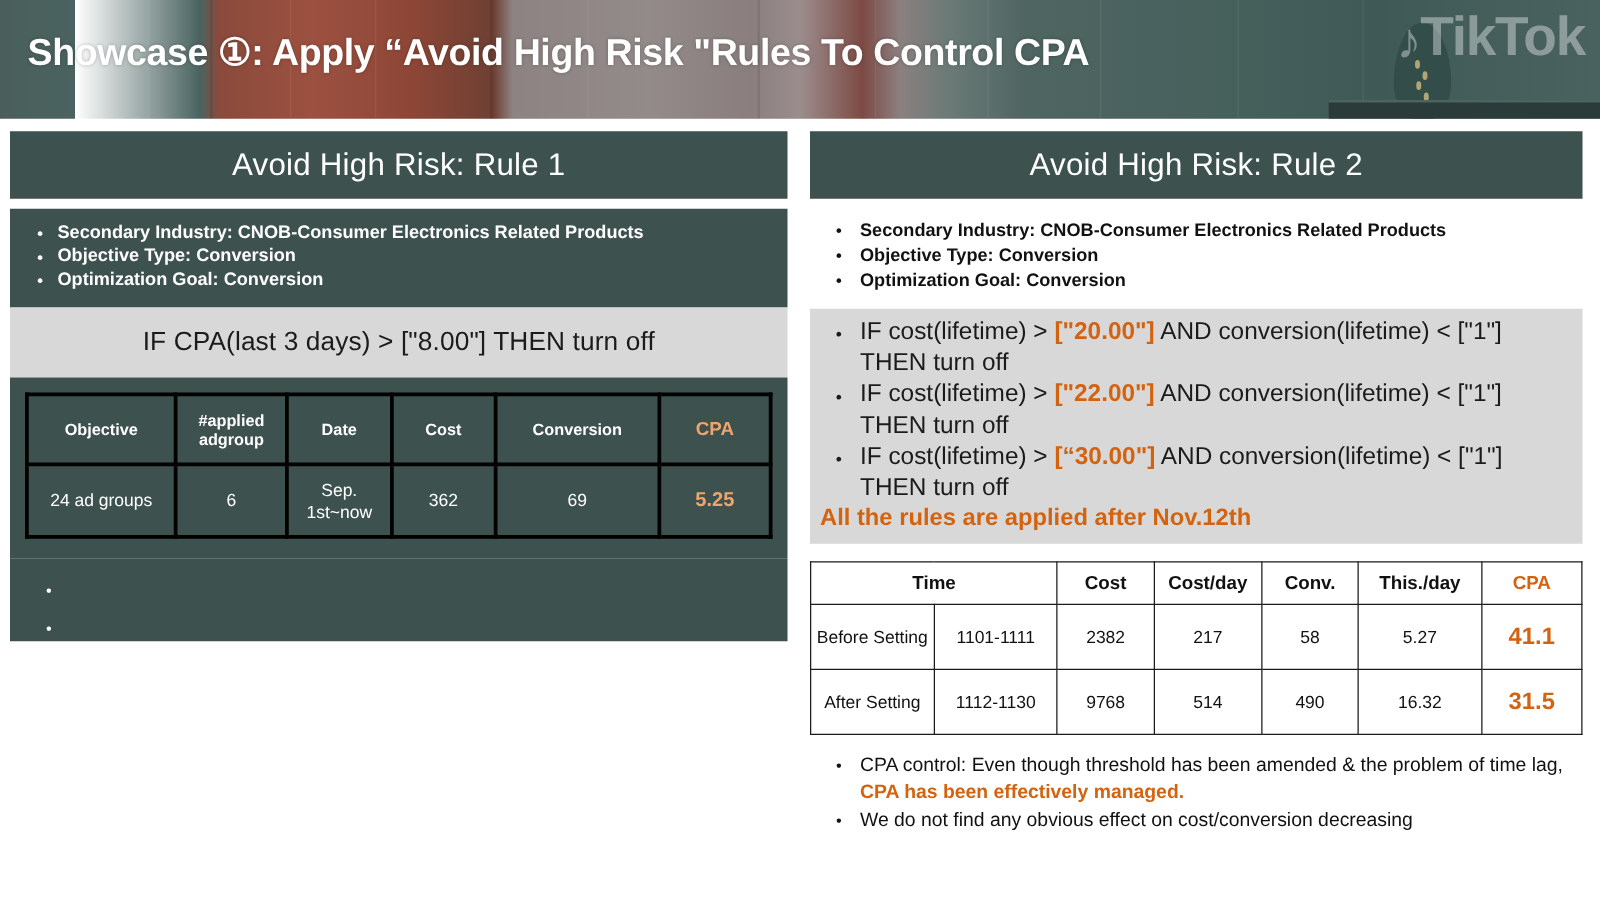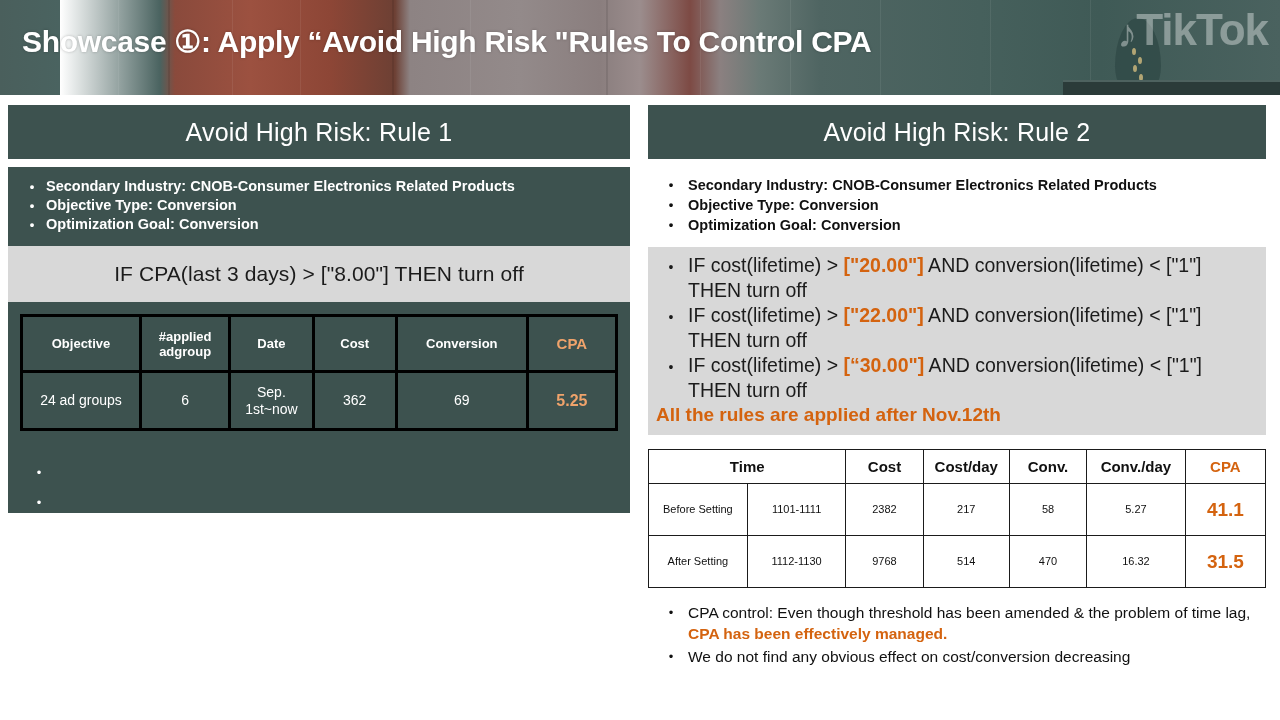--- a/index.html
+++ b/index.html
@@ -202,21 +202,21 @@
     font-size: 19px; line-height: 24px;
     padding-left: 2px;
   }
 
   #right-table { margin-top: 14px; color: #111111; background: #ffffff; }
   #right-table th, #right-table td {
     border: 1.6px solid #1b1b1b;
     text-align: center; vertical-align: middle;
   }
   #right-table th { font-size: 15px; font-weight: 700; height: 34px; }
-  #right-table td { font-size: 11px; height: 52px; line-height: 17px; }
+  #right-table td { font-size: 14px; height: 52px; line-height: 17px; }
   #right-table .cpa-head { color: #d4630f; }
   #right-table .cpa-val { color: #d4630f; font-weight: 700; font-size: 19px; }
 
   #right-notes { margin-top: 14px; color: #111111; }
   #right-notes .note-row { color: #111; font-size: 15.5px; line-height: 21px; padding: 0 4px 0 6px; }
   #right-notes .note-row + .note-row { padding-top: 2px; }
   #right-notes .note-bullet { width: 34px; flex: 0 0 34px; }
   .note-hl { color: #d4630f; font-weight: 700; }
 </style>
 </head>
@@ -346,40 +346,40 @@
       <div id="rules-footer">All the rules are applied after Nov.12th</div>
     </div>
 
     <table class="tbl" id="right-table">
       <thead>
         <tr>
           <th colspan="2" style="width:32%">Time</th>
           <th style="width:12.5%">Cost</th>
           <th style="width:14%">Cost/day</th>
           <th style="width:12.5%">Conv.</th>
-          <th style="width:16%">Conv./day</th>
+          <th style="width:16%">This./day</th>
           <th style="width:13%" class="cpa-head">CPA</th>
         </tr>
       </thead>
       <tbody>
         <tr>
           <td style="width:16%">Before Setting</td>
           <td style="width:16%">1101-1111</td>
           <td>2382</td>
           <td>217</td>
           <td>58</td>
           <td>5.27</td>
           <td class="cpa-val">41.1</td>
         </tr>
         <tr>
           <td>After Setting</td>
           <td>1112-1130</td>
           <td>9768</td>
           <td>514</td>
-          <td>470</td>
+          <td>490</td>
           <td>16.32</td>
           <td class="cpa-val">31.5</td>
         </tr>
       </tbody>
     </table>
 
     <div id="right-notes">
       <div class="note-row">
         <span class="note-bullet">•</span>
         <span><span>CPA control: Even though threshold has been amended &amp; the problem of time lag, </span><span class="note-hl">CPA has been effectively managed.</span></span>

